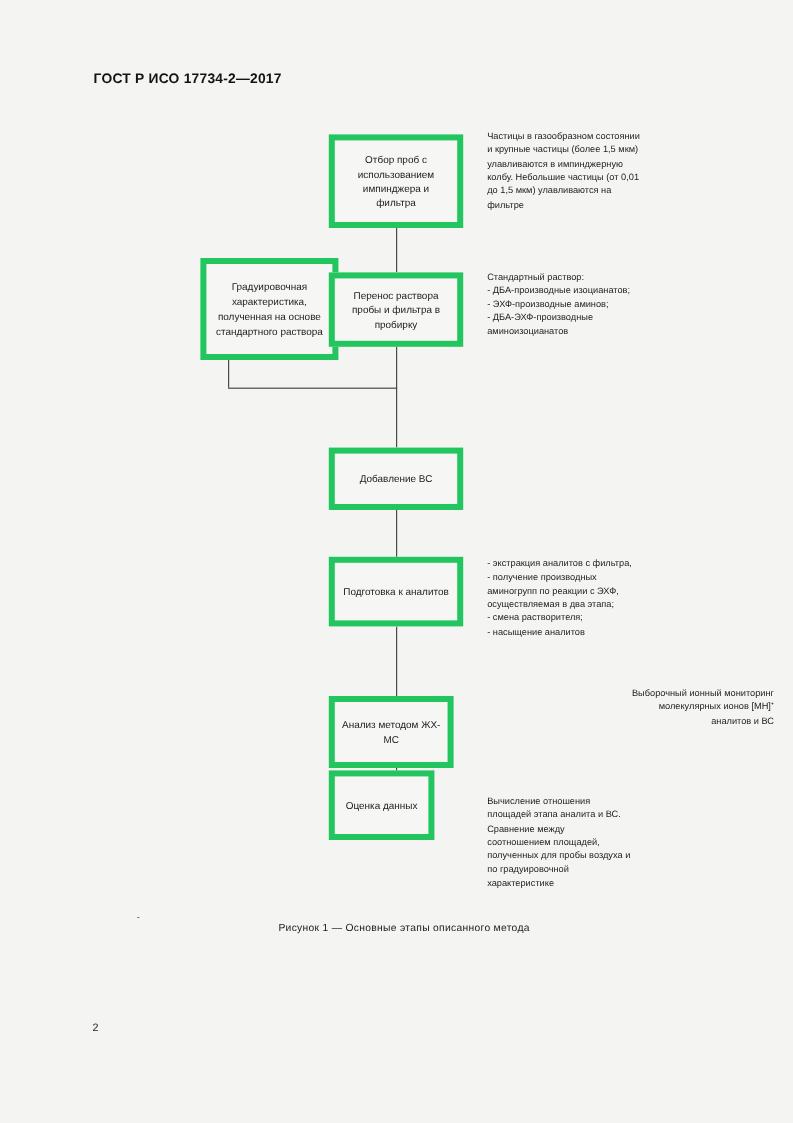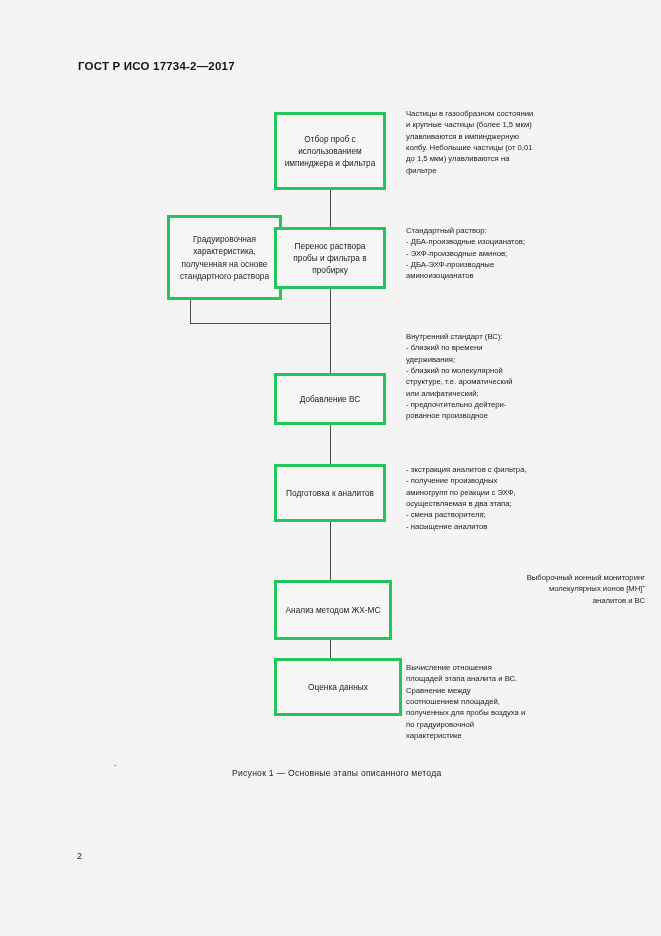--- a/index.html
+++ b/index.html
@@ -40,40 +40,40 @@
     top: 0;
     width: 661px;
     height: 936px;
     pointer-events: none;
   }
   .diagram * { pointer-events: auto; }
 
   .node {
     position: absolute;
     box-sizing: border-box;
-    border: 3px solid #22c55e;
+    border: 5px solid #22c55e;
     background: #f6f6f5;
     display: flex;
     align-items: center;
     justify-content: center;
     text-align: center;
     font-size: 8.3px;
     line-height: 1.45;
     color: #1c1c1c;
     padding: 4px 6px;
   }
   .node span { display: block; }
 
   .n-sampling   { left: 274px; top: 112px; width: 112px; height: 78px; }
   .n-calib      { left: 133px; top: 215px; width: 115px; height: 85px; margin-left: 34px; }
   .n-transfer   { left: 274px; top: 227px; width: 112px; height: 62px; }
   .n-addis      { left: 274px; top: 373px; width: 112px; height: 52px; }
   .n-prepare    { left: 274px; top: 464px; width: 112px; height: 58px; }
-  .n-analysis   { left: 274px; top: 580px; width: 118px; height: 60px; }
-  .n-evaluation { left: 274px; top: 658px; width: 128px; height: 58px; }
+  .n-analysis   { left: 274px; top: 580px; width: 104px; height: 60px; }
+  .n-evaluation { left: 274px; top: 642px; width: 88px; height: 58px; }
 
   
   .vline, .hline {
     position: absolute;
     background: #4a4a4a;
   }
   .vline { width: 1px; }
   .hline { height: 1px; }
 
   .v-1 { left: 330px; top: 190px; height: 37px; }
@@ -186,28 +186,20 @@
 и крупные частицы (более 1,5 мкм)
 улавливаются в импинджерную
 колбу. Небольшие частицы (от 0,01
 до 1,5 мкм) улавливаются на
 фильтре</div>
     <div class="note note-2">Стандартный раствор:
 - ДБА-производные изоцианатов;
 - ЭХФ-производные аминов;
 - ДБА-ЭХФ-производные
 аминоизоцианатов</div>
-    <div class="note note-3">Внутренний стандарт (ВС):
-- близкий по времени
-удерживания;
-- близкий по молекулярной
-структуре, т.е. ароматический
-или алифатический;
-- предпочтительно дейтери-
-рованное производное</div>
     <div class="note note-4">- экстракция аналитов с фильтра,
 - получение производных
 аминогрупп по реакции с ЭХФ,
 осуществляемая в два этапа;
 - смена растворителя;
 - насыщение аналитов</div>
     <div class="note note-5">Выборочный ионный мониторинг
 молекулярных ионов [MH]⁺
 аналитов и ВС</div>
     <div class="note note-6">  Вычисление отношения

